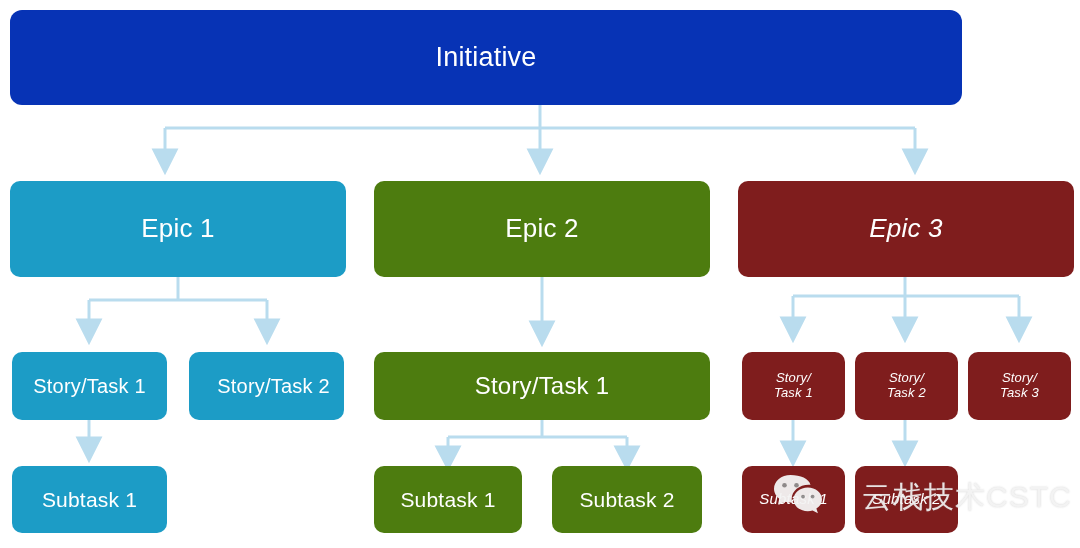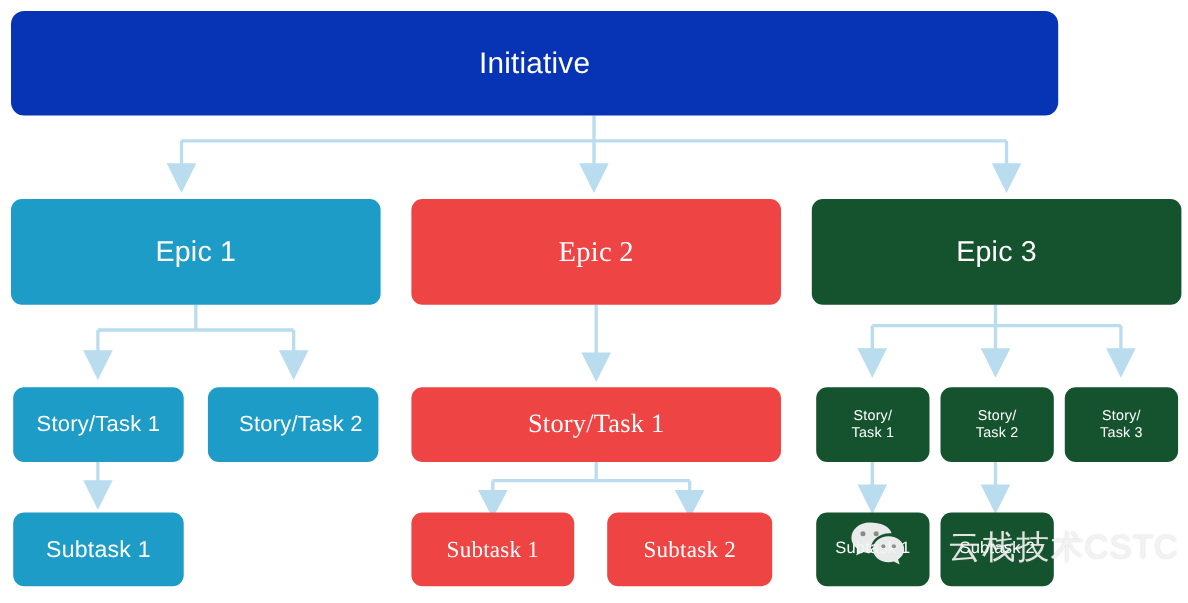--- a/index.html
+++ b/index.html
@@ -27,22 +27,22 @@
     color: #ffffff;
     border-radius: 10px;
     line-height: 1.12;
     letter-spacing: 0.2px;
     font-weight: 400;
     padding: 2px 6px;
     white-space: pre-line;
   }
   .node.initiative { background: #0733b5; font-size: 27px; border-radius: 12px; }
   .node.teal       { background: #1c9cc6; }
-  .node.orange     { background: #ef4444; font-family: Liberation Serif, serif; }
-  .node.purple     { background: #14532d; }
+  .node.orange     { background: #4d7c0f; }
+  .node.purple     { background: #7f1d1d; font-style: italic; }
 
   .lvl-epic    { font-size: 26px; }
   .lvl-story   { font-size: 20px; }
   .lvl-story-s { font-size: 13px; }
   .lvl-sub     { font-size: 21px; }
   .lvl-sub-s   { font-size: 15px; }
 
   .conn {
     position: absolute;
     pointer-events: none;

